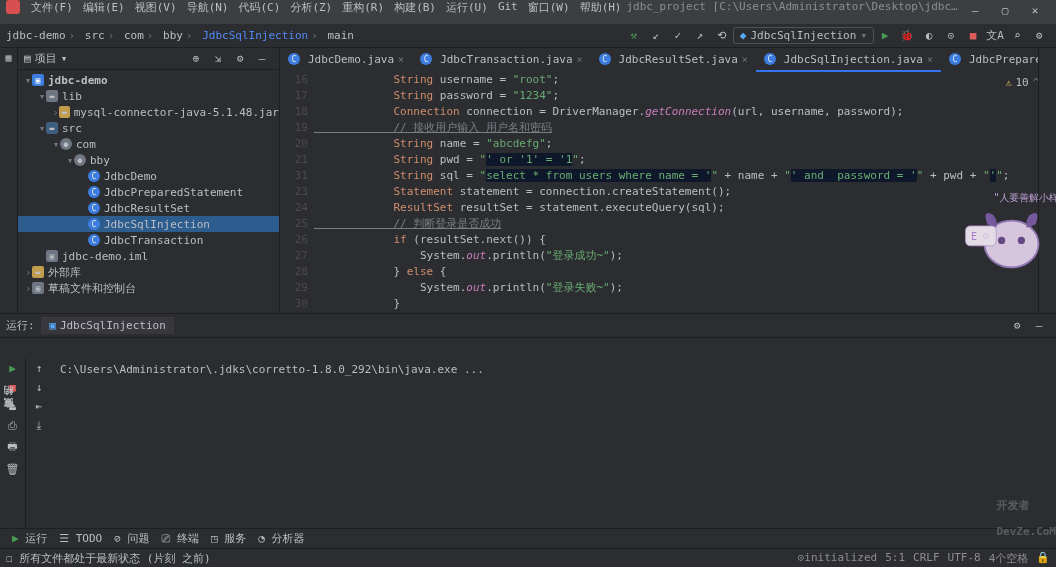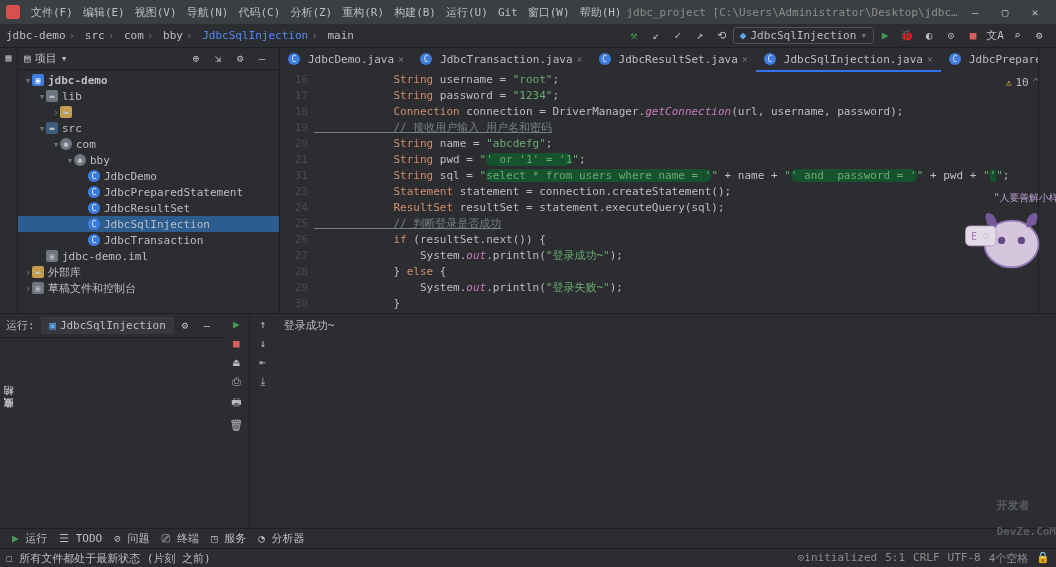--- a/index.html
+++ b/index.html
@@ -1,17 +1,17 @@
 <!DOCTYPE html>
 <html><head>
 <meta charset="utf-8">
 <style>
 * { margin:0; padding:0; box-sizing:border-box; font-family:"Microsoft YaHei",Consolas,monospace; font-size:11px; }
 body { width:1056px; height:567px; background:#2b2d30; color:#bcbec4; overflow:hidden; position:relative; }
-.title-bar { height:24px; display:flex; align-items:center; background:#3c3f41; padding:0 6px; }
+.title-bar { height:24px; display:flex; align-items:flex-start; background:#3c3f41; padding:0 6px; }
 .title-bar .ico { width:14px; height:14px; background:#d84f4f; border-radius:3px; margin-right:6px; }
 .menu-item { padding:0 5px; cursor:pointer; color:#bcbec4; }
 .title-txt { flex:1; text-align:center; color:#8d8d8d; font-size:11px; overflow:hidden; white-space:nowrap; text-overflow:ellipsis; }
 .win-btn { width:30px; height:20px; display:inline-flex; align-items:center; justify-content:center; color:#bcbec4; }
 .nav-bar { height:24px; display:flex; align-items:center; background:#2b2d30; border-bottom:1px solid #1e1f22; padding:0 6px; }
 .crumb { color:#bcbec4; }
 .crumb .sep { color:#6f737a; margin:0 3px; }
 .crumb .file { color:#548af7; }
 .spacer { flex:1; }
 .tool-ico { width:18px; height:18px; margin:0 2px; display:inline-flex; align-items:center; justify-content:center; }
@@ -39,26 +39,26 @@
 .editor { flex:1; display:flex; flex-direction:column; min-width:0; }
 .tabs { height:24px; display:flex; align-items:stretch; background:#2b2d30; overflow:hidden; }
 .tab { display:flex; align-items:center; padding:0 8px; gap:4px; border-bottom:2px solid transparent; white-space:nowrap; }
 .tab.active { border-bottom-color:#3574f0; background:#2b2d30; }
 .tab .close { color:#6f737a; font-size:10px; }
 .code-wrap { flex:1; display:flex; overflow:hidden; position:relative; }
 .gutter { width:34px; text-align:right; color:#4b4b4b; line-height:16px; font-family:Consolas,monospace; font-size:11px; padding-right:6px; }
 .code { flex:1; font-family:Consolas,monospace; line-height:16px; font-size:12px; white-space:pre; color:#bcbec4; }
 .code .kw { color:#cf8e6d; }
 .code .str { color:#6aab73; }
-.code .hl { background:#14532d;border-radius:6px; }
+.code .hl { background:#0f172a; }
 .code .cmt { color:#7a7e85;text-decoration:underline; }
 .code .id { color:#c77dbb; font-style:italic; }
 .marker { position:absolute; right:6px; top:4px; display:flex; align-items:center; gap:4px; }
 .marker .warn { color:#f2c55c; font-size:10px; }
-.run-panel { height:215px; border-top:1px solid #1e1f22; background:#2b2d30; display:flex; flex-direction:row; }
+.run-panel { height:215px; border-top:1px solid #1e1f22; background:#2b2d30; display:flex; flex-direction:column;gap:20px; }
 .run-hdr { height:24px; display:flex; align-items:center; padding:0 6px; border-bottom:1px solid #1e1f22; }
 .run-tab { background:#37373d; padding:2px 8px; display:inline-flex; align-items:center; gap:4px; }
 .run-body { flex:1; display:flex; }
 .run-side { width:26px; display:flex; flex-direction:column; align-items:center; padding-top:4px; gap:6px; border-right:1px solid #1e1f22; }
 .run-side2 { width:26px; display:flex; flex-direction:column; align-items:center; padding-top:4px; gap:6px; }
 .run-out { flex:1; padding:4px 8px; font-family:Consolas,monospace; line-height:16px; color:#bcbec4; }
 .run-out .path { color:#bcbec4; }
 .bottom-bar { height:20px; display:flex; align-items:center; background:#2b2d30; border-top:1px solid #1e1f22; padding:0 12px; gap:12px; }
 .status-bar { height:20px; display:flex; align-items:center; background:#2b2d30; border-top:1px solid #1e1f22; padding:0 6px; }
 .status-bar .right { margin-left:auto; display:flex; gap:8px; color:#8d8d8d; }
@@ -141,20 +141,21 @@
           <b>jdbc-demo</b>
         </div>
       <div class="tree-row" style="padding-left:20px">
           <span class="tw">▾</span>
           <span class="ti folder">▬</span>
           <span>lib</span>
         </div>
       <div class="tree-row" style="padding-left:34px">
           <span class="tw">›</span>
           <span class="ti lib">▬</span>
+          <span>mysql-connector-java-5.1.48.jar</span>
         </div>
       <div class="tree-row" style="padding-left:20px">
           <span class="tw">▾</span>
           <span class="ti folder" style="background:#3e5e80">▬</span>
           <span>src</span>
         </div>
       <div class="tree-row" style="padding-left:34px">
           <span class="tw">▾</span>
           <span class="ti pkg">●</span>
           <span>com</span>
@@ -286,21 +287,21 @@
       <span>🖶</span>
       <span>🗑</span>
     </div>
     <div class="run-side2">
       <span>↑</span>
       <span>↓</span>
       <span>⇤</span>
       <span>⤓</span>
     </div>
     <div class="run-out">
-      <div>登录成功~</div>
+      <div class="path">C:\Users\Administrator\.jdks\corretto-1.8.0_292\bin\java.exe ...</div>
       <div>&nbsp;</div>
     </div>
   </div>
 </div>
 
 <div class="bottom-bar">
   <span><span class="play">▶</span> <span>运行</span></span>
   <span>☰ <span>TODO</span></span>
   <span>⊘ <span>问题</span></span>
   <span>⎚ <span>终端</span></span>

